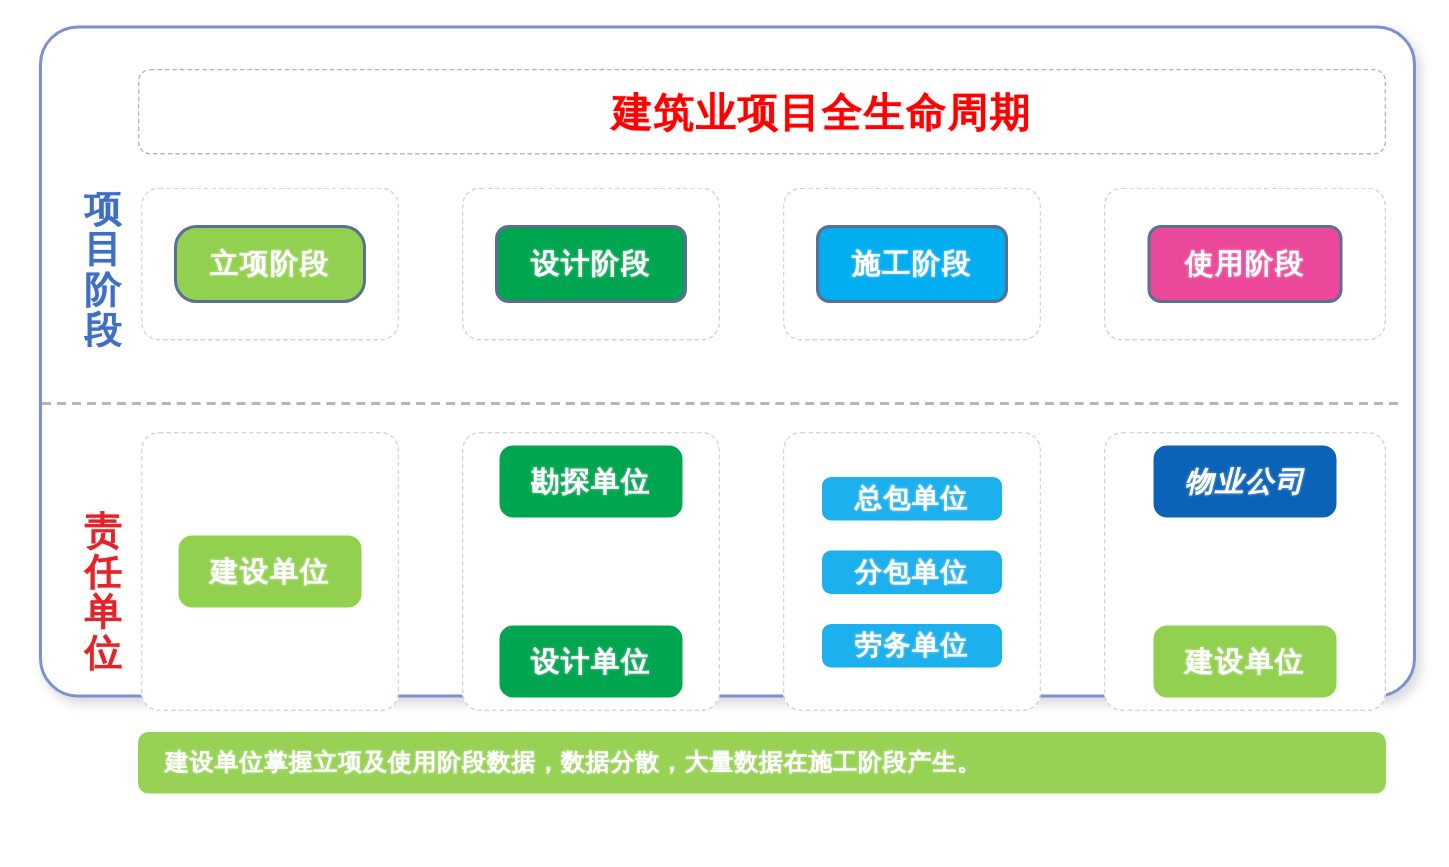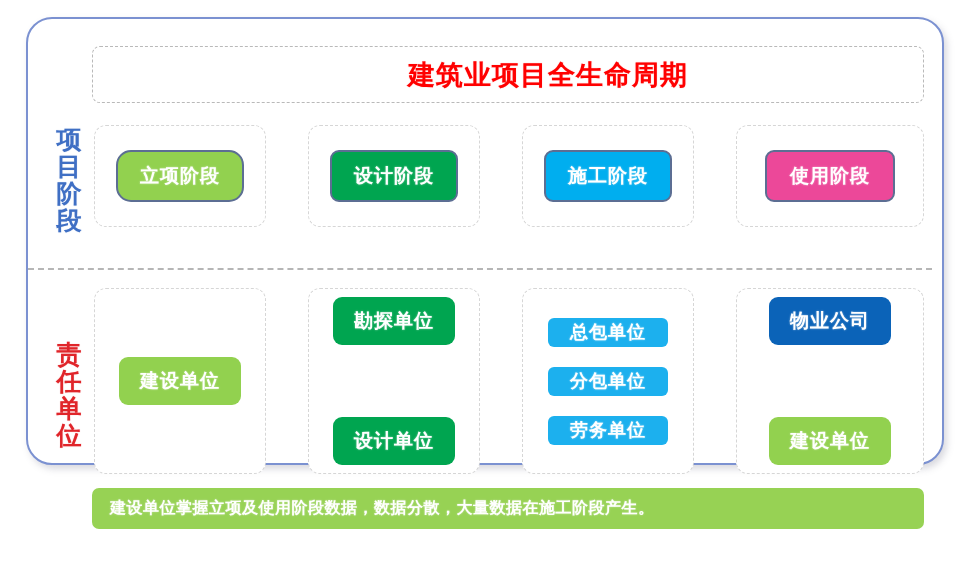--- a/index.html
+++ b/index.html
@@ -234,21 +234,21 @@
     <div class="cell row2 col3">
       <div class="stack gap-sm">
         <div class="chip chip-unit compact" style="background-color: rgb(28, 176, 238);">总包单位</div>
         <div class="chip chip-unit compact" style="background-color: rgb(28, 176, 238);">分包单位</div>
         <div class="chip chip-unit compact" style="background-color: rgb(28, 176, 238);">劳务单位</div>
       </div>
     </div>
 
     <div class="cell row2 col4">
       <div class="stack gap-xl">
-        <div class="chip chip-unit" style="background-color: rgb(11, 99, 184);">物业公司</div>
+        <div class="chip chip-unit" style="background-color: rgb(11, 99, 184); font-style: italic;">物业公司</div>
         <div class="chip chip-unit" style="background-color: rgb(146, 209, 79);">建设单位</div>
       </div>
     </div>
 
     <div class="banner" style="background-color: rgb(151, 210, 84);">建设单位掌握立项及使用阶段数据，数据分散，大量数据在施工阶段产生。</div>
 
   </div>
 </div>
 
 </body></html>

